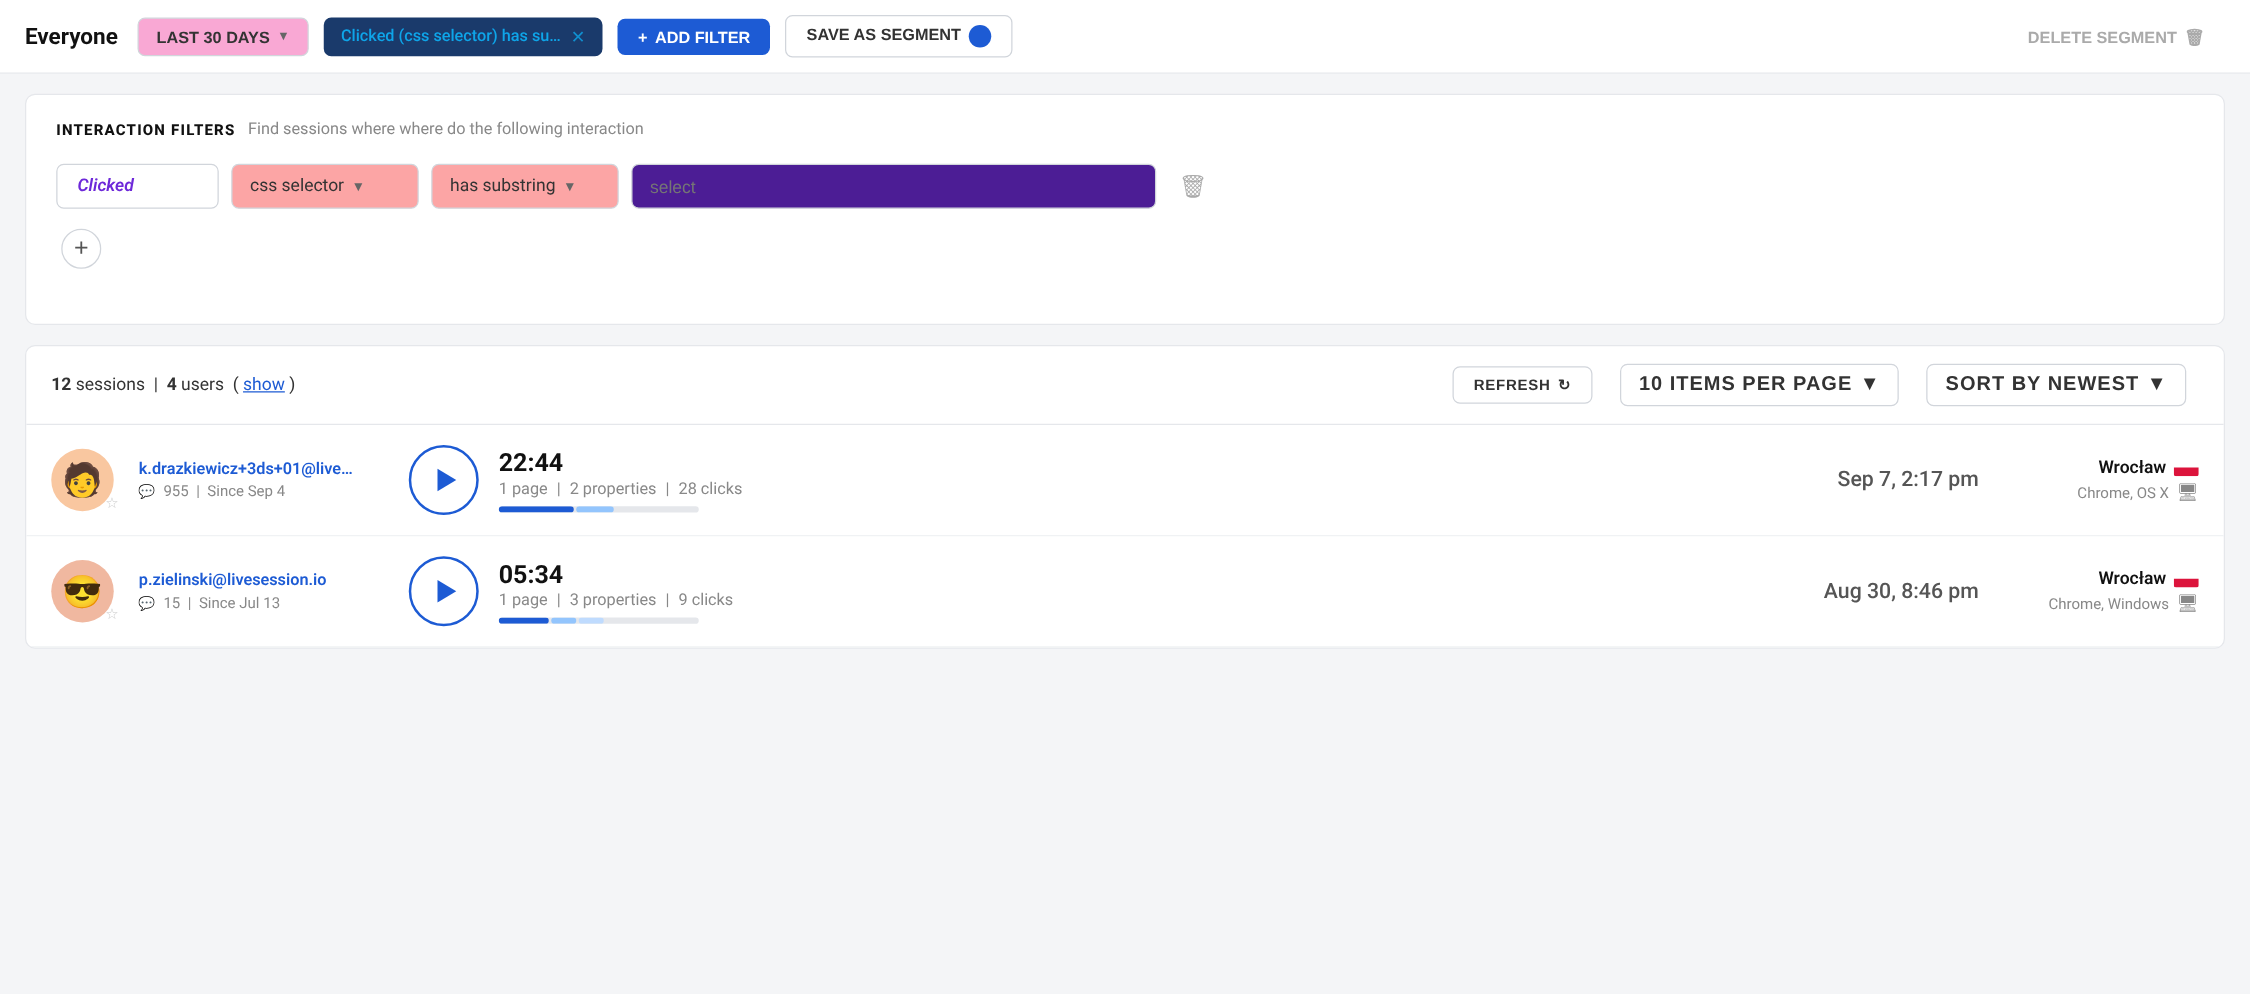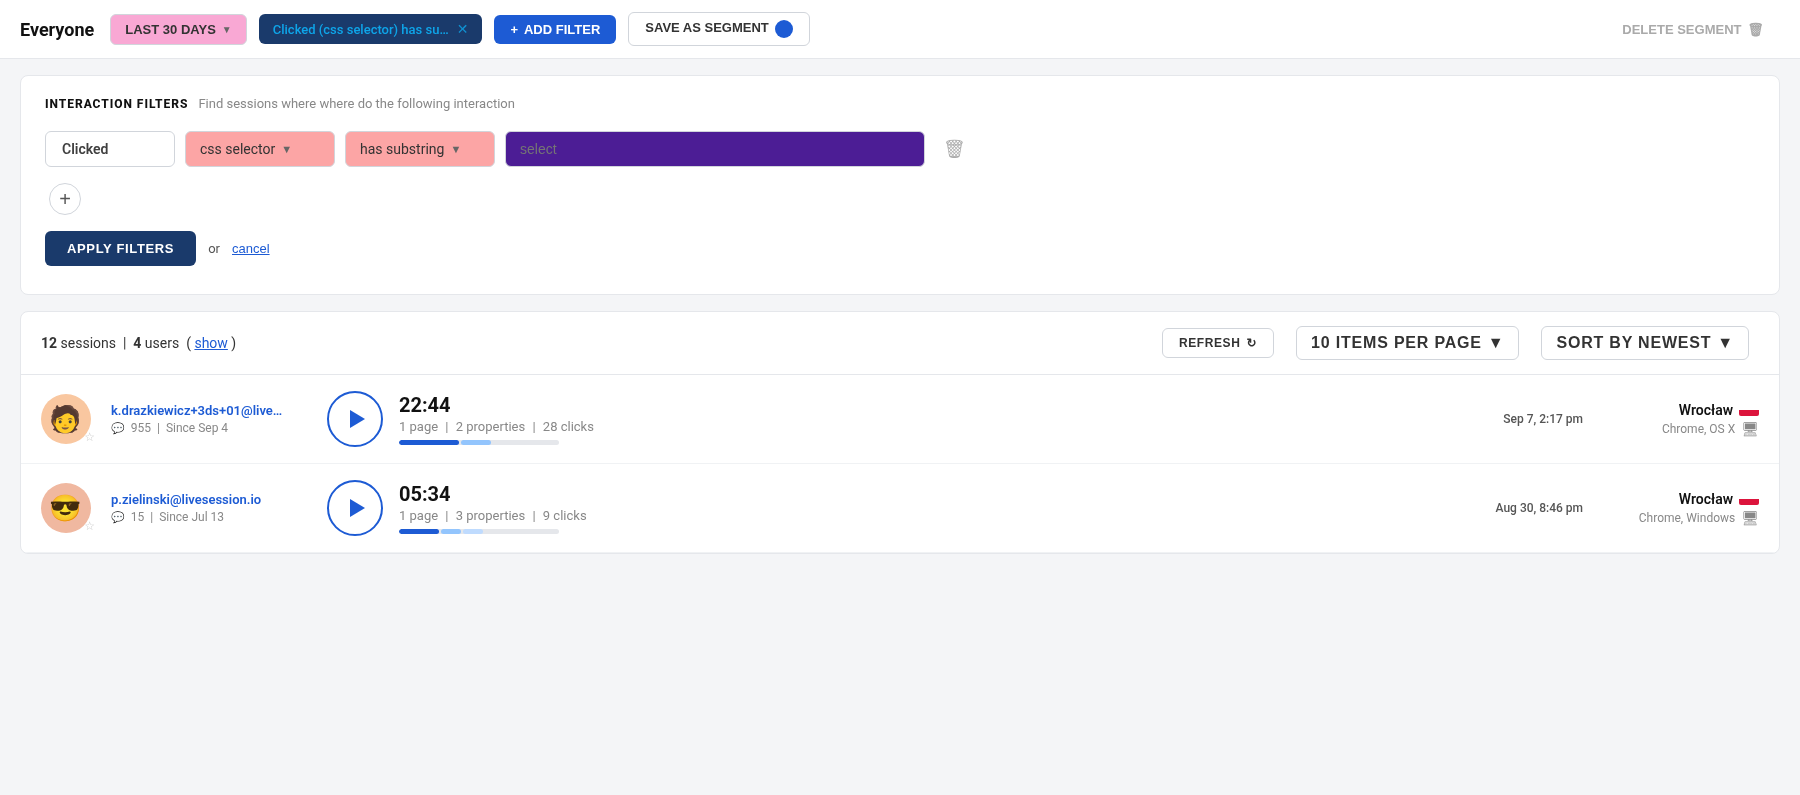--- a/index.html
+++ b/index.html
@@ -139,23 +139,24 @@
       align-items: center;
       gap: 10px;
       margin-bottom: 16px;
     }
     .filter-type-box {
       padding: 9px 16px;
       border: 1.5px solid #d1d5db;
       border-radius: 6px;
       font-size: 14px;
       font-weight: 600;
-      color: #404040;
+      color: #6d28d9;
       background: #fff;
       min-width: 130px;
+      font-style: italic;
     }
     .filter-select {
       display: flex;
       align-items: center;
       gap: 6px;
       padding: 9px 14px;
       border: 1.5px solid #d1d5db;
       border-radius: 6px;
       font-size: 14px;
       color: #333;
@@ -384,21 +385,21 @@
       display: flex;
       gap: 2px;
     }
     .progress-seg {
       height: 100%;
       border-radius: 3px;
     }
     .session-date {
       min-width: 150px;
       text-align: right;
-      font-size: 12px;
+      font-size: 17px;
       color: #555;
       font-weight: 500;
     }
     .session-location {
       min-width: 160px;
       text-align: right;
     }
     .location-name {
       display: flex;
       align-items: center;
@@ -489,25 +490,20 @@
       <span>🗑</span>
     </button>
   </div>
 
   <div style="margin-bottom:16px;">
     <button class="add-condition-btn">
       <span>+</span>
     </button>
   </div>
 
-  <div class="filter-actions">
-    <button class="apply-filters-btn">APPLY FILTERS</button>
-    <span class="or-text">or</span>
-    <button class="cancel-link">cancel</button>
-  </div>
 </div>
 
 <div class="sessions-panel">
   <div class="sessions-header">
     <div class="sessions-count">
       <strong>12</strong>
       <span>sessions</span>
       &nbsp;|&nbsp;
       <strong>4</strong>
       <span>users</span>

